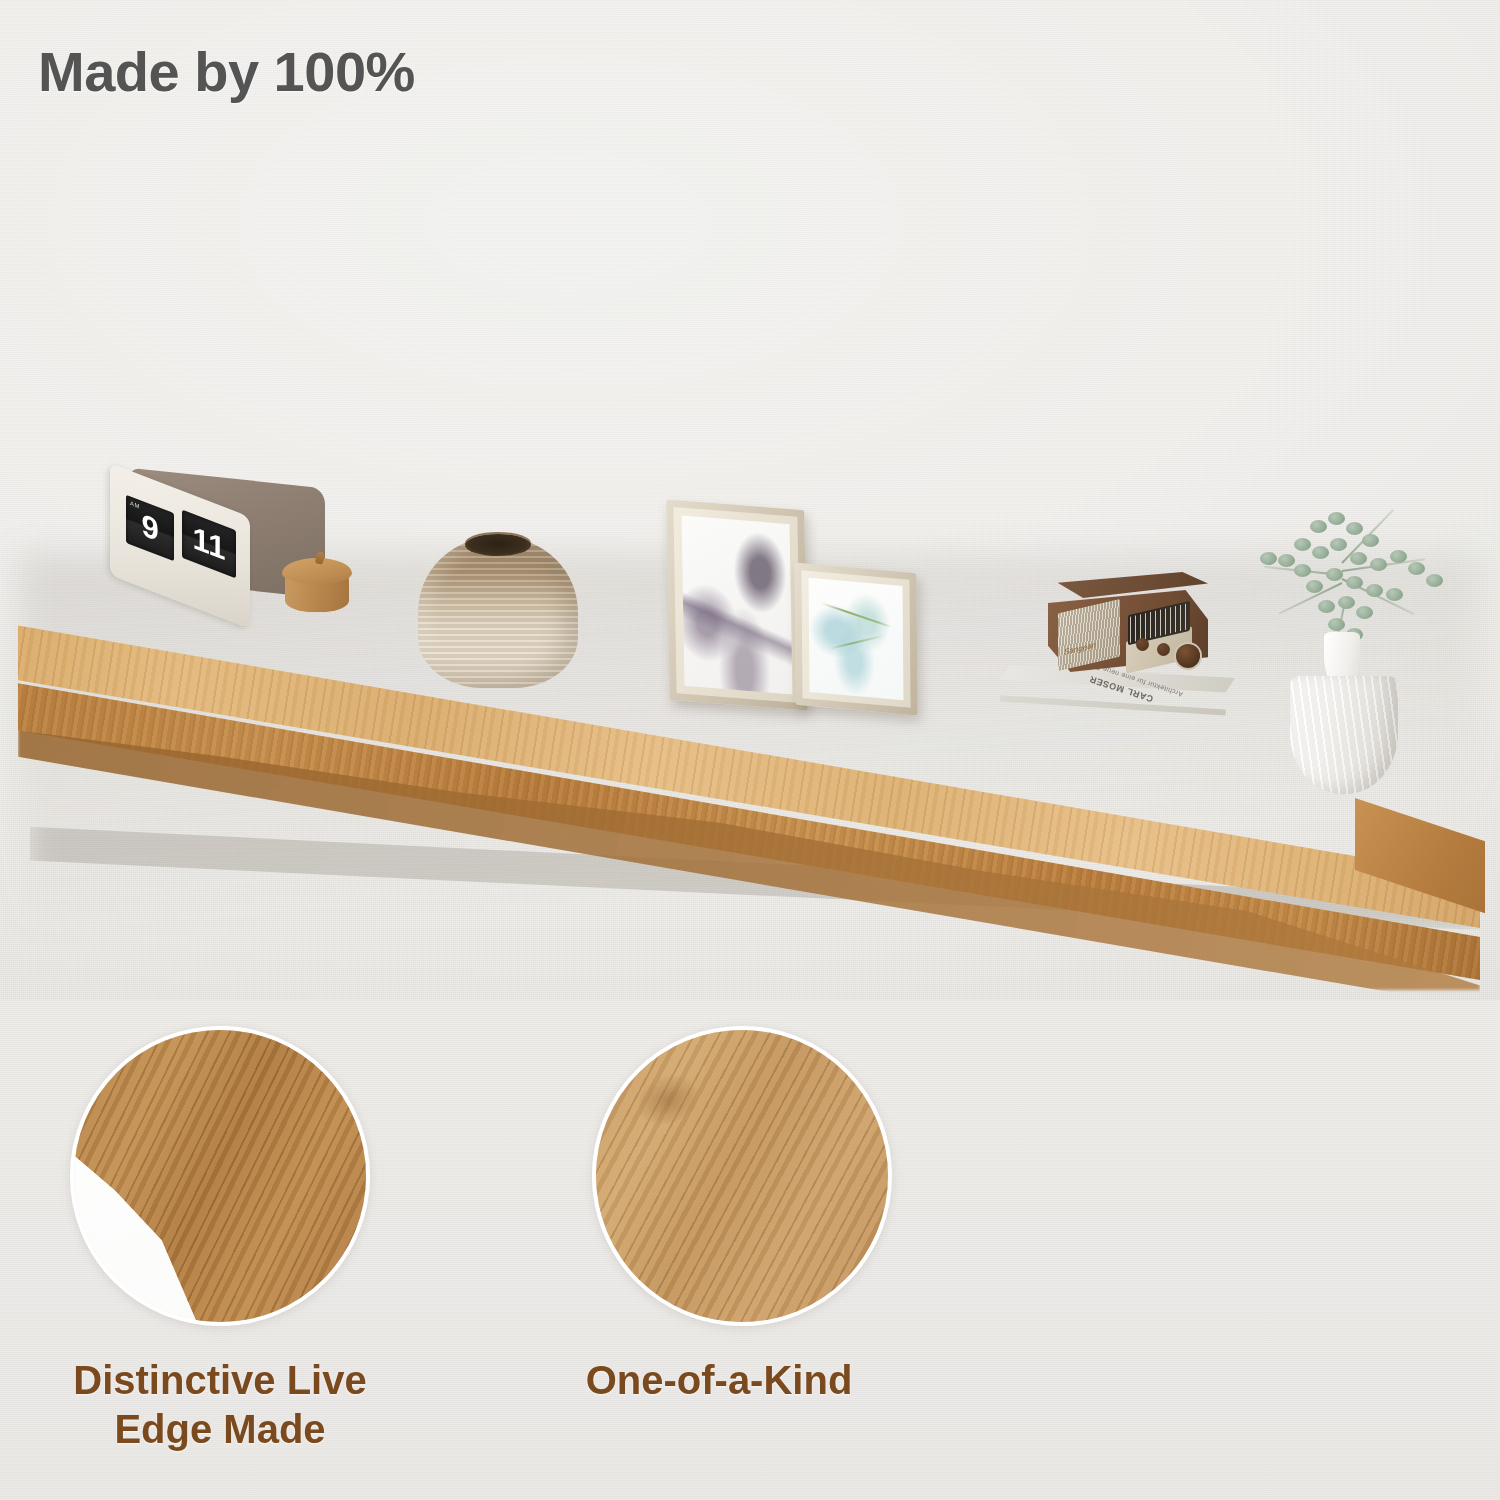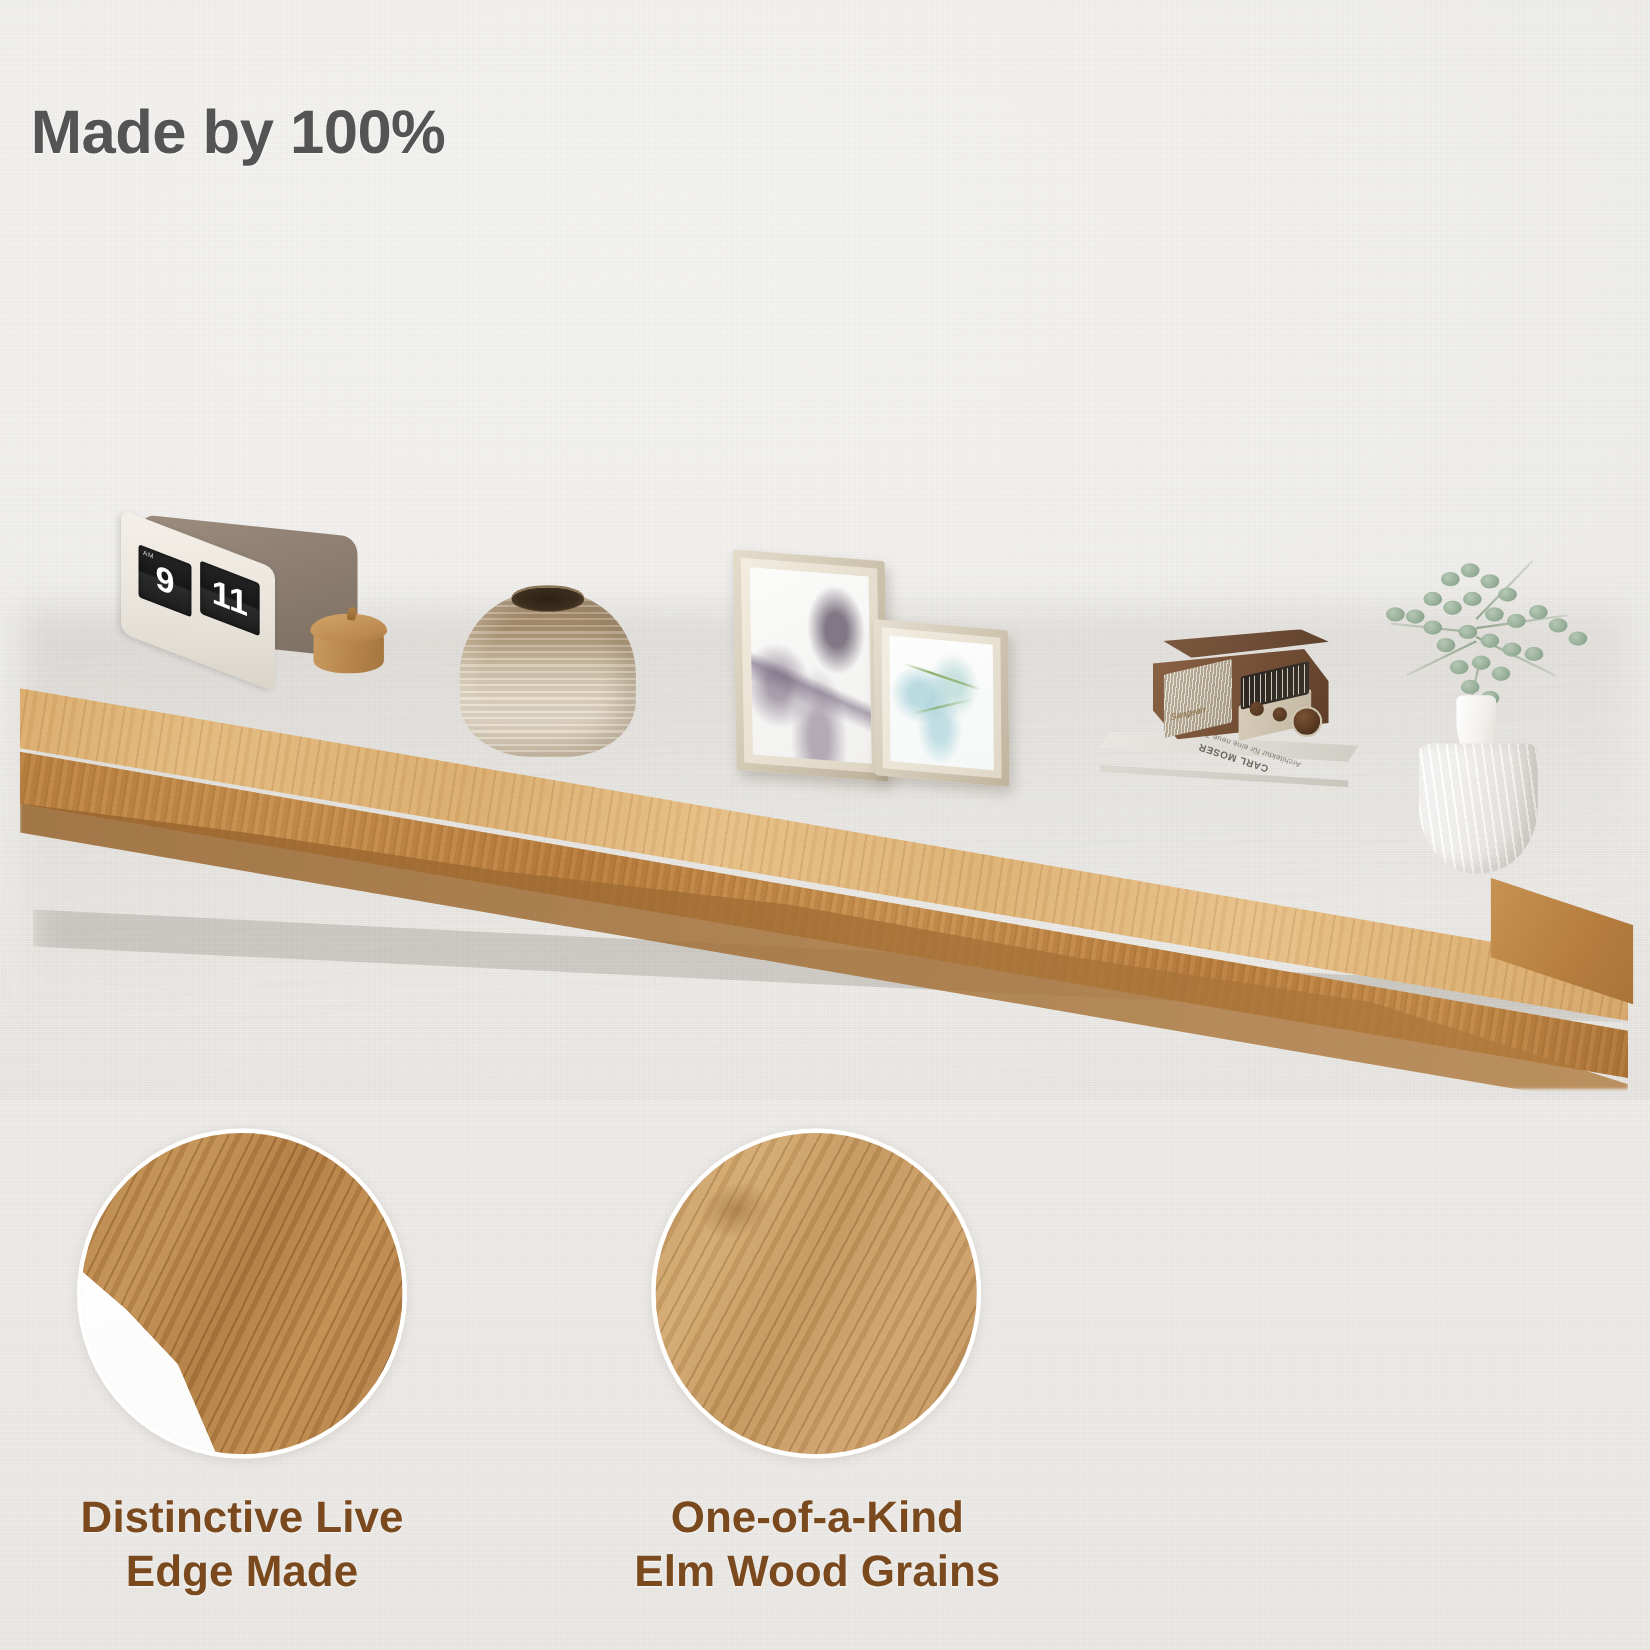--- a/index.html
+++ b/index.html
@@ -36,21 +36,21 @@
   }
   .lower-bg-tex{
     position:absolute; inset:0;
     background-image:
       repeating-linear-gradient(0deg, rgba(255,255,255,.28) 0 1px, rgba(0,0,0,.015) 1px 2px),
       repeating-linear-gradient(90deg, rgba(255,255,255,.22) 0 1px, rgba(0,0,0,.013) 1px 2px);
     opacity:.5;
   }
 
   
-  .headline-block{ position:absolute; left:28px; top:42px;margin-top:48px; }
+  .headline-block{ position:absolute; left:38px; top:42px; }
   .headline-sub{
     font-size:56px; font-weight:700; letter-spacing:-.5px;
     color:#545454; line-height:1.06;
     text-shadow:0 1px 2px rgba(255,255,255,.8);
   }
   .headline-main{
     font-size:63px; font-weight:800; letter-spacing:-1px;
     color:#8a5522; line-height:1.1; margin-top:8px;
     text-shadow:0 1px 3px rgba(255,255,255,.75);
   }
@@ -382,21 +382,21 @@
     transform:rotate(-22deg);
   }
 
   
   .caption{
     position:absolute; text-align:center;
     color:#7a4a1e; font-size:40px; font-weight:600; line-height:1.22;
     text-shadow:0 1px 2px rgba(255,255,255,.7);
   }
   #caption-left{ left:10px; top:1356px; width:420px; }
-  #caption-right{ left:500px; top:1356px; width:486px; }
+  #caption-right{ left:476px; top:1356px; width:486px; }
 </style>
 </head>
 <body>
 
 <div id="stage">
 
   <div class="wall">
     <div class="wall-tex"></div>
   </div>
   <div class="lower-bg">
@@ -528,16 +528,15 @@
     <div class="dr-knot"></div>
   </div>
 
   <div class="caption" id="caption-left">
     <div>Distinctive Live</div>
     <div>Edge Made</div>
   </div>
 
   <div class="caption" id="caption-right">
     <div>One-of-a-Kind</div>
-    <div>Elm Wood Grains</div>
   </div>
 
 </div>
 
 </body></html>

